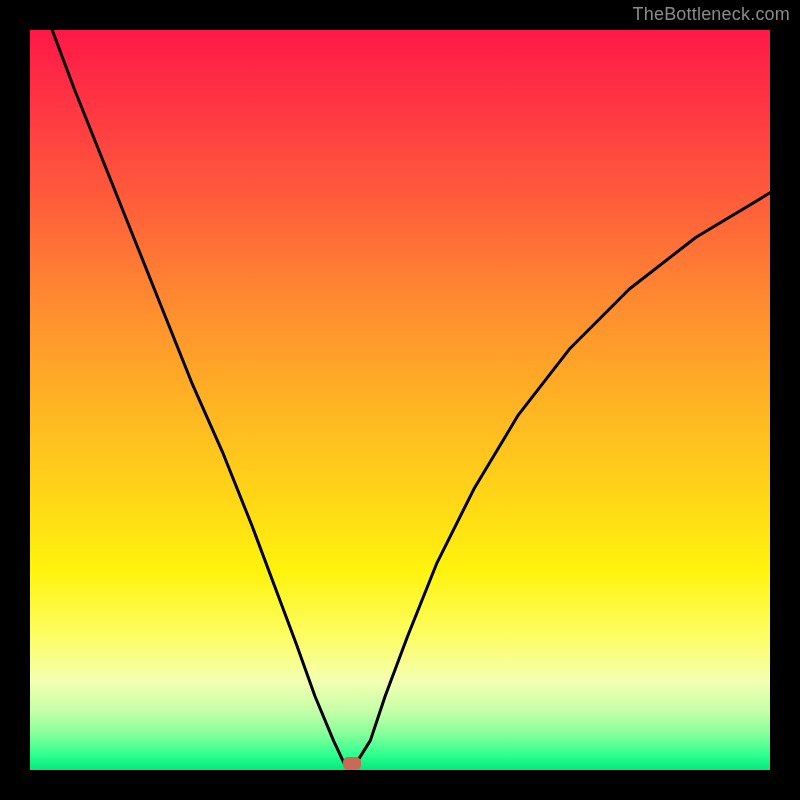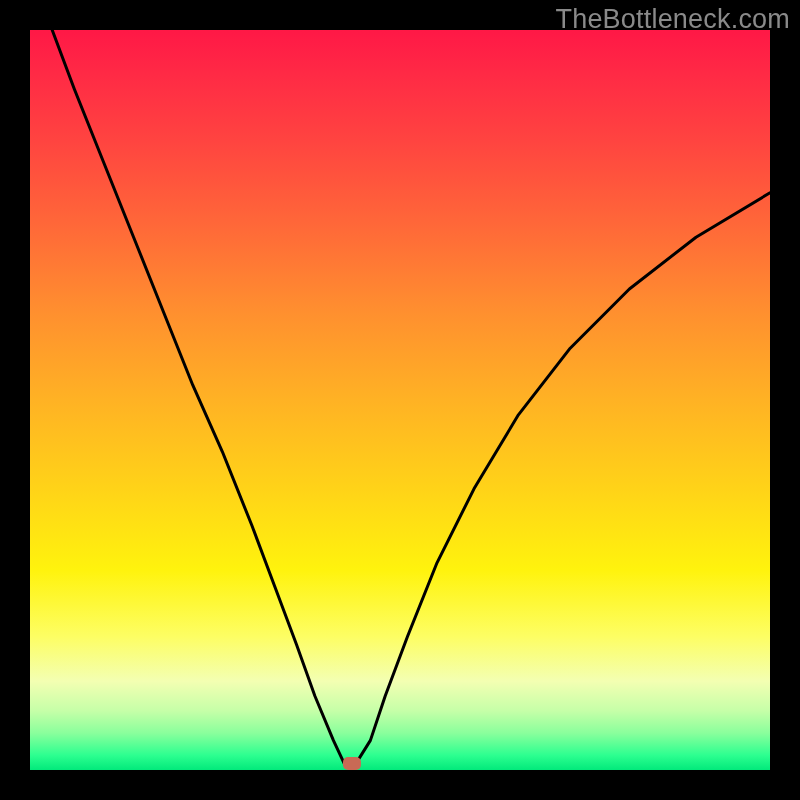--- a/index.html
+++ b/index.html
@@ -42,21 +42,21 @@
       #8aff9c 95%,
       #2dff90 98%,
       #02e97b 100%
     );
   }
   .watermark {
     position: absolute;
     top: 4px;
     right: 10px;
     color: #8a8a8a;
-    font-size: 27px;
+    font-size: 18px;
     letter-spacing: 0.2px;
     font-weight: 400;
   }
   svg.curve {
     position: absolute;
     left: 30px;
     top: 30px;
     width: 740px;
     height: 740px;
     overflow: visible;

